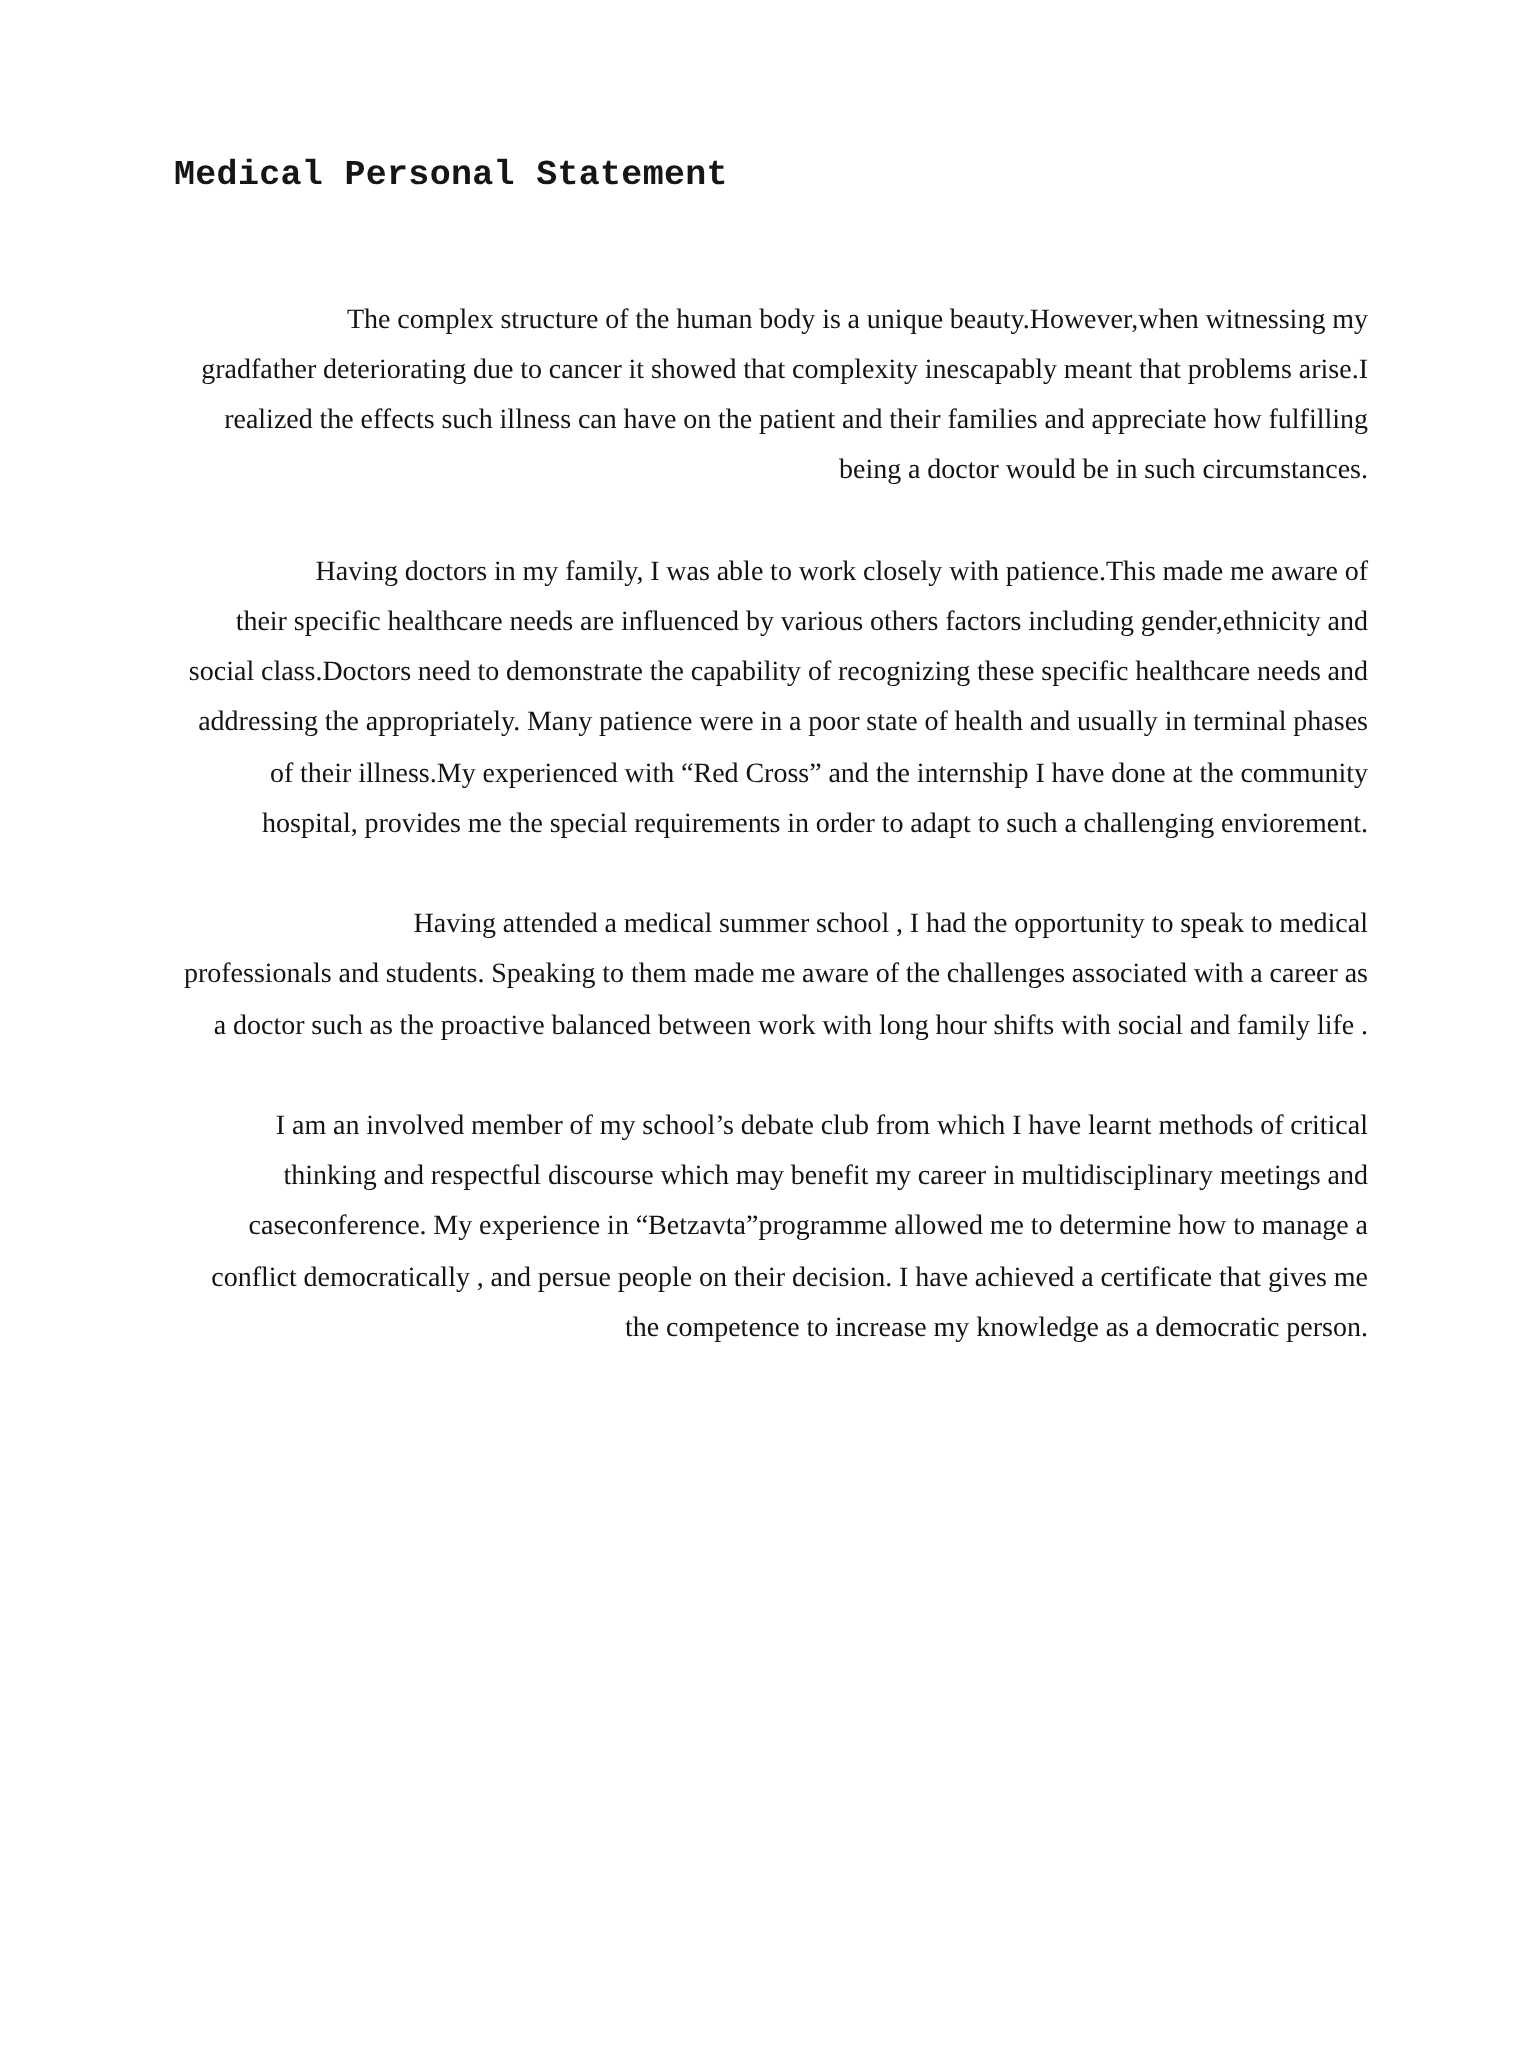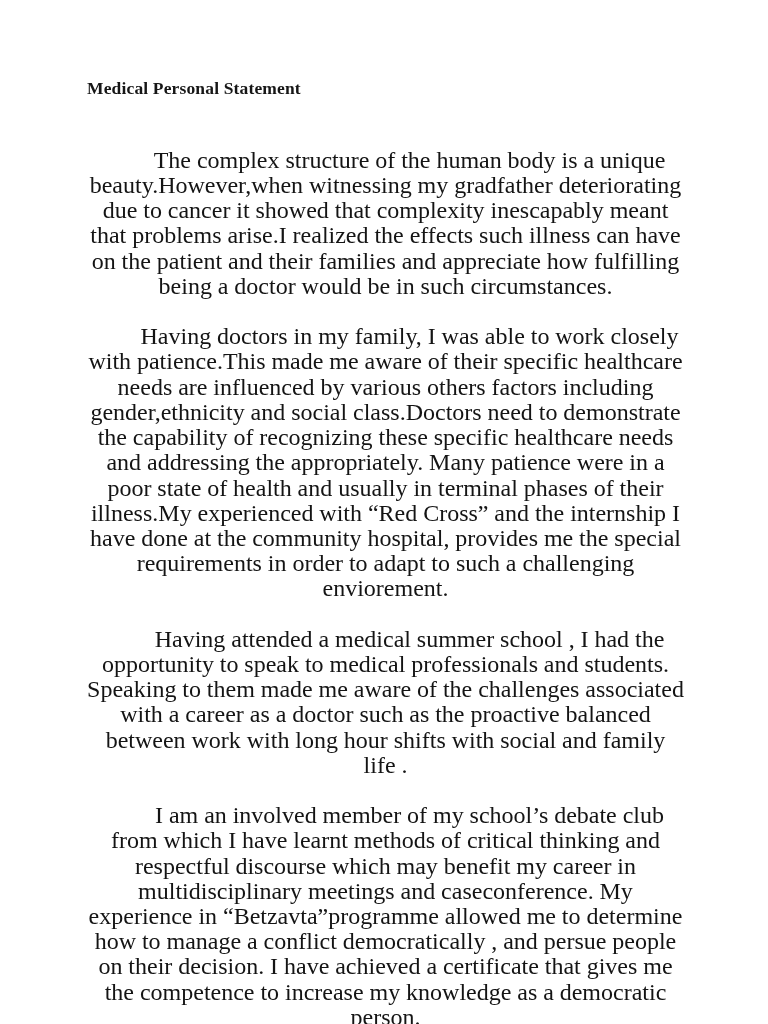--- a/index.html
+++ b/index.html
@@ -18,38 +18,38 @@
   }
 
   .doc-body {
     position: absolute;
     left: 87px;
     top: 78px;
     width: 597px;
   }
 
   .doc-title {
-    font-family: Liberation Serif, serif;
+    font-family: Liberation Mono, monospace;
     font-size: 17.5px;
     font-weight: bold;
     color: #161616;
     letter-spacing: 0.15px;
     margin: 0 0 48px 0;
     line-height: 1.25;
   }
 
   .doc-paragraph {
     font-family: "Liberation Serif", "DejaVu Serif", serif;
-    font-size: 24px;
+    font-size: 14px;
     font-weight: 400;
     color: #141414;
     line-height: 25.2px;
     text-indent: 48px;
     margin: 0 0 25.2px 0;
-    text-align: center;
+    text-align: right;
     word-spacing: -0.1px;
     -webkit-font-smoothing: antialiased;
   }
 
   .doc-paragraph:last-child {
     margin-bottom: 0;
     font-family: Liberation Serif, serif;
   }
 </style>
 </head>

